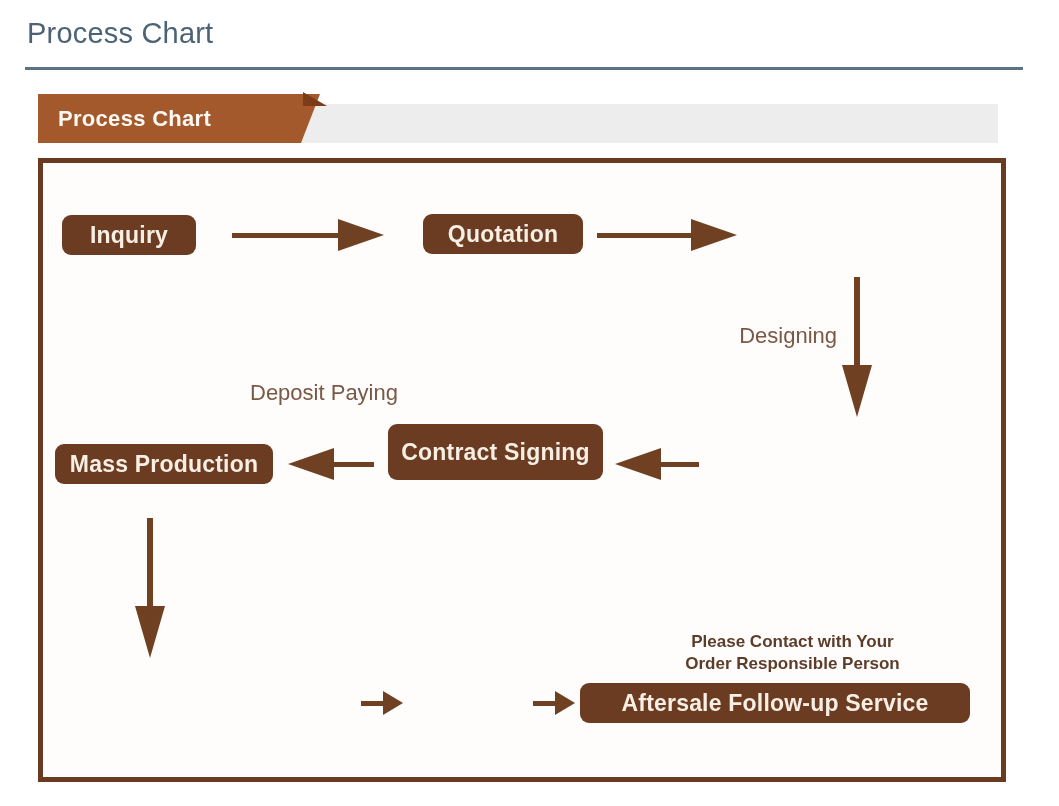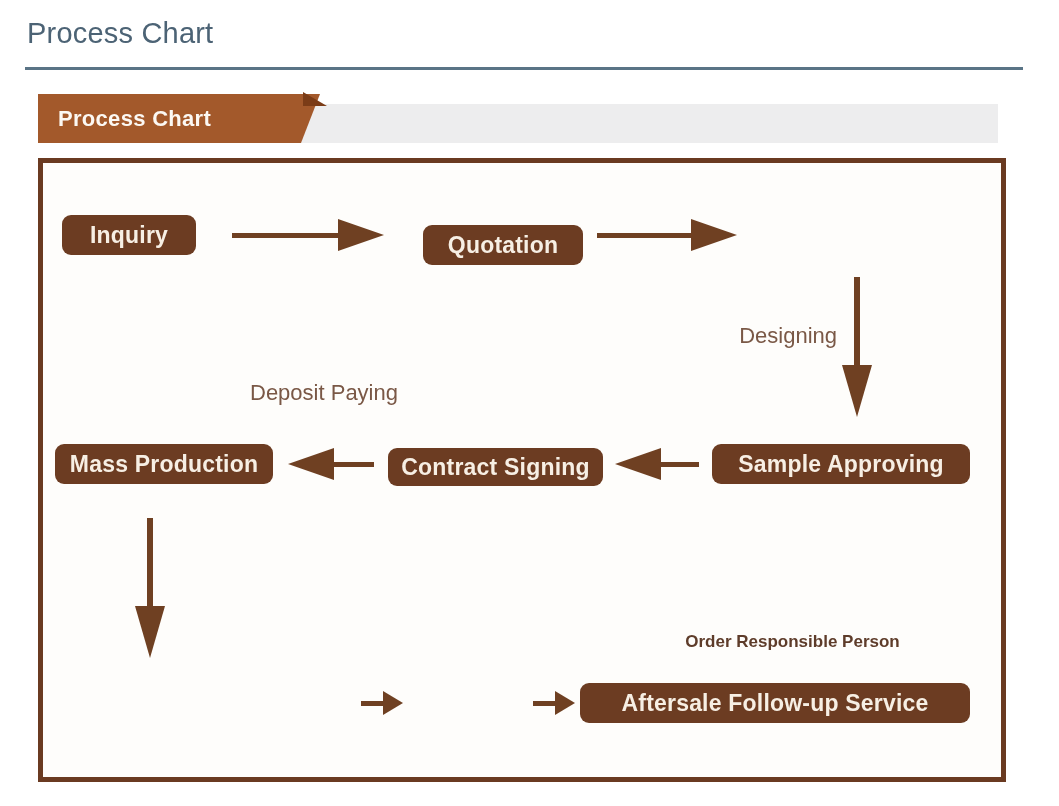--- a/index.html
+++ b/index.html
@@ -69,36 +69,35 @@
   <div class="ribbon-fold"></div>
   <div class="ribbon-label">Process Chart</div>
 
   <div class="chart-box"></div>
 
   <div class="pill" style="left:62px;top:215px;width:134px;height:40px;">Inquiry</div>
 
   <div class="shaft-h" style="left:232px;top:233px;width:110px;"></div>
   <div class="head-right" style="left:338px;top:219px;width:46px;height:32px;"></div>
 
-  <div class="pill" style="left:423px;top:225px;width:160px;height:40px;text-align:center;">Quotation</div>
+  <div class="pill" style="left:423px;top:214px;width:160px;height:40px;text-align:center;">Quotation</div>
 
   <div class="shaft-h" style="left:597px;top:233px;width:98px;"></div>
   <div class="head-right" style="left:691px;top:219px;width:46px;height:32px;"></div>
 
 
   <div class="shaft-v" style="left:854px;top:277px;height:92px;"></div>
   <div class="head-down" style="left:842px;top:365px;width:30px;height:52px;"></div>
   <div class="edge-label" style="left:690px;top:323px;width:147px;text-align:right;">Designing</div>
 
-  <div class="pill" style="left:712px;top:444px;width:258px;height:40px;">Sample Approving</div>
 
   <div class="head-left" style="left:615px;top:448px;width:46px;height:32px;"></div>
   <div class="shaft-h" style="left:657px;top:462px;width:42px;"></div>
 
-  <div class="pill" style="left:388px;top:448px;width:215px;height:38px;">Contract Signing</div>
+  <div class="pill" style="left:388px;top:424px;width:215px;height:56px;">Contract Signing</div>
 
   <div class="head-left" style="left:288px;top:448px;width:46px;height:32px;"></div>
   <div class="shaft-h" style="left:330px;top:462px;width:44px;"></div>
 
   <div class="pill" style="left:55px;top:444px;width:218px;height:40px;">Mass Production</div>
 
   <div class="edge-label" style="left:250px;top:380px;">Deposit Paying</div>
 
   <div class="shaft-v" style="left:147px;top:518px;height:92px;"></div>
   <div class="head-down" style="left:135px;top:606px;width:30px;height:52px;"></div>
@@ -107,16 +106,17 @@
   <div class="shaft-h" style="left:361px;top:701px;width:26px;"></div>
   <div class="head-right" style="left:383px;top:691px;width:20px;height:24px;"></div>
 
 
   <div class="shaft-h" style="left:533px;top:701px;width:26px;"></div>
   <div class="head-right" style="left:555px;top:691px;width:20px;height:24px;"></div>
 
   <div class="pill" style="left:580px;top:683px;width:390px;height:40px;">Aftersale Follow-up Service</div>
 
   <div class="note">
+    <div>Please Contact with Your</div>
     <div>Order Responsible Person</div>
   </div>
 
 </div>
 
 </body></html>

